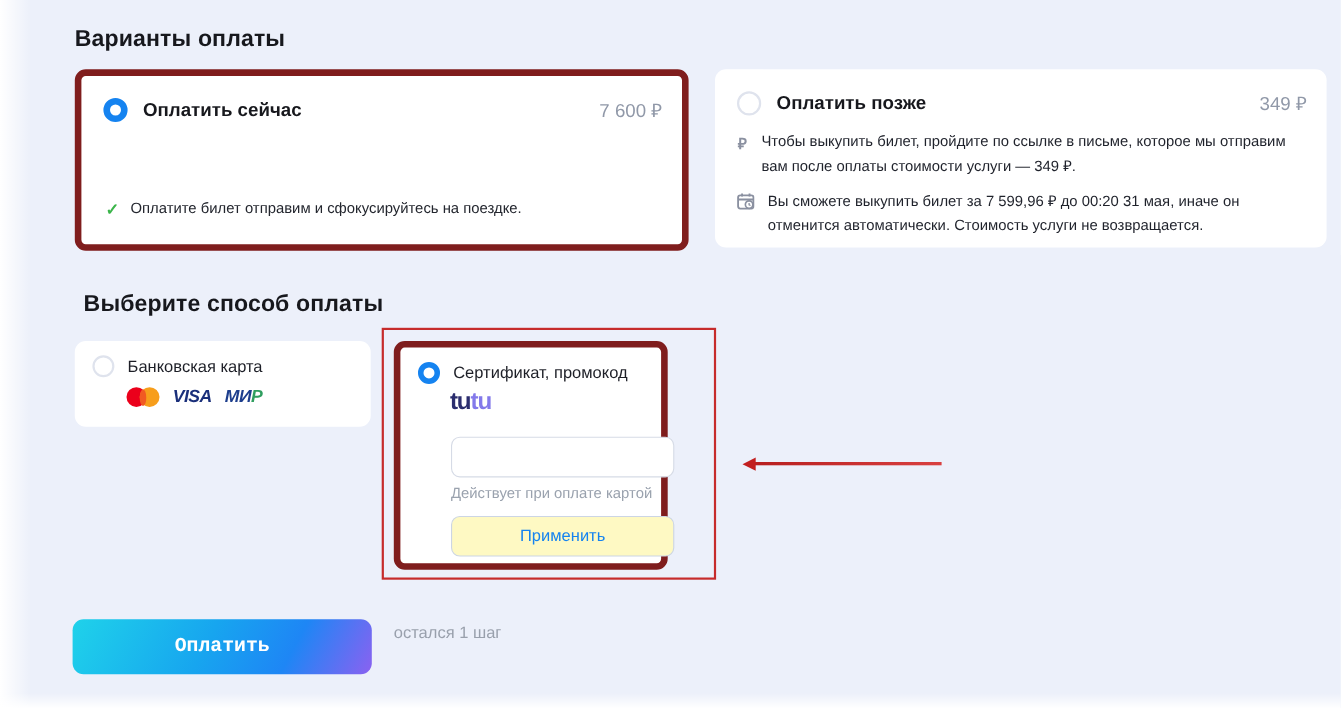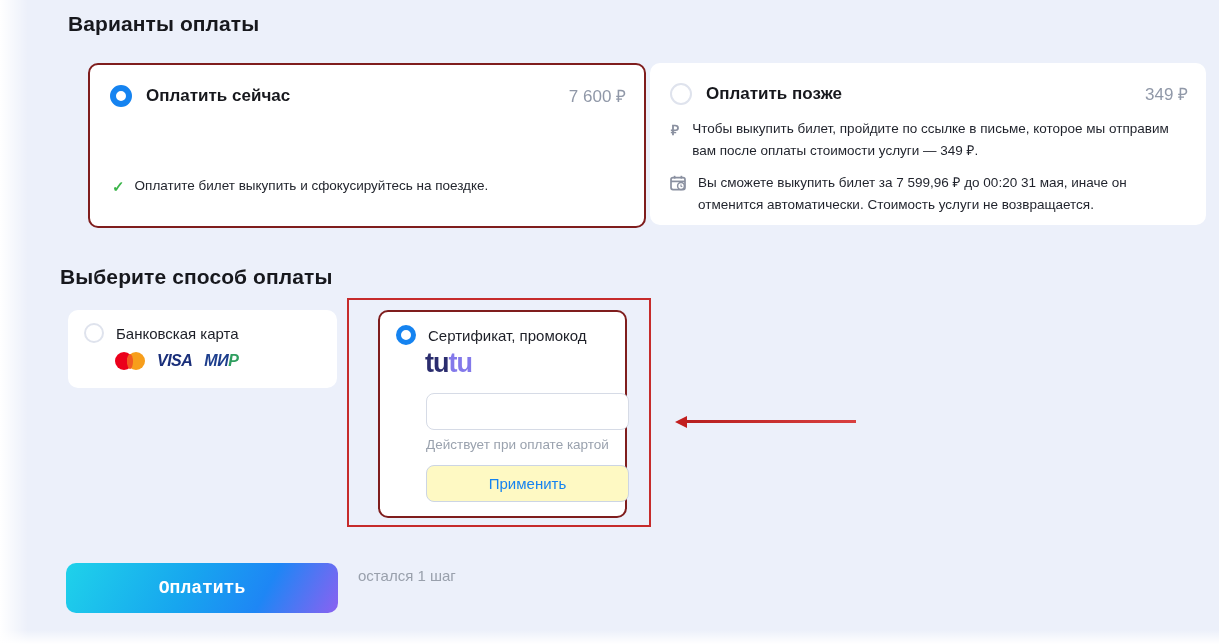--- a/index.html
+++ b/index.html
@@ -17,21 +17,21 @@
   .stage::after{
     content:''; position:absolute; left:0; right:0; bottom:0; height:14px;
     background:linear-gradient(to top,#ffffff,rgba(255,255,255,0));
     pointer-events:none; z-index:50;
   }
   .section-title{
     position:absolute; font-size:21px; font-weight:700; color:#17181d;
     letter-spacing:.1px;
   }
   .card{ position:absolute; background:#ffffff; border-radius:10px; }
-  .card.selected{ border:2px solid #7f1d1d;margin-left:20px; }
+  .card.selected{ border:6px solid #7f1d1d; }
 
   
   #card-pay-now{ left:68px; top:63px; width:558px; height:165px; }
   #card-pay-later{ left:650px; top:63px; width:556px; height:162px; }
 
   .opt-header{ position:absolute; left:20px; right:18px; top:19px;
     display:flex; align-items:center; }
   .opt-label{ font-size:17px; font-weight:700; color:#17181d; margin-left:14px; }
   .opt-price{ margin-left:auto; font-size:17px; color:#9098a8; }
 
@@ -61,21 +61,21 @@
   .logos-row{ position:absolute; left:47px; top:42px; display:flex; align-items:center; gap:12px; }
   .mc-logo{ position:relative; width:30px; height:18px; }
   .mc-c{ position:absolute; top:0; width:18px; height:18px; border-radius:50%; }
   .mc-red{ left:0; background:#eb001b; }
   .mc-org{ left:12px; background:#f79e1b; }
   .mc-mid{ position:absolute; left:12px; top:1.5px; width:6px; height:15px; border-radius:50%; background:#f15a22; }
   .visa-logo{ font-size:16px; font-weight:900; font-style:italic; color:#1a2f7a; letter-spacing:-.5px; }
   .mir-logo{ font-size:16px; font-weight:900; font-style:italic; letter-spacing:-.5px; }
   .mir-1{ color:#1d3e8d; } .mir-2{ color:#2f9e5f; }
 
-  .tutu-logo{ position:absolute; left:45px; top:36px; font-size:27px; font-weight:800;
+  .tutu-logo{ position:absolute; left:45px; top:36px; font-size:22px; font-weight:800;
     letter-spacing:-1px; }
   .tutu-1{ color:#2b2d6e; } .tutu-2{ color:#8379ea; }
 
   .promo-input{ position:absolute; left:46px; top:81px; width:203px; height:37px;
     border:1px solid #d6dbe6; border-radius:8px; background:#fff; font-size:15px;
     padding:0 10px; color:#1d1f27; outline:none; }
   .promo-hint{ position:absolute; left:46px; top:125px; font-size:13.5px; color:#9aa2ae; }
   .apply-btn{ position:absolute; left:46px; top:153px; width:203px; height:37px;
     background:#fef9c3; border:1px solid #ccd5e4; border-radius:8px;
     color:#1583f0; font-size:15px; font-family:inherit; cursor:pointer; }
@@ -100,31 +100,31 @@
   .info-icon{ width:20px; height:20px; border-radius:50%; border:1.5px solid #a7c9ee;
     color:#1583f0; font-size:12px; font-weight:700; display:flex; align-items:center;
     justify-content:center; cursor:pointer; }
   .steps-left{ margin-top:4px; font-size:15px; color:#99a0ac; }
 </style>
 </head>
 <body>
 
 <div class="stage">
 
-  <div class="section-title" style="left:68px; top:12px;text-align:center;">Варианты оплаты</div>
+  <div class="section-title" style="left:68px; top:24px;text-align:center;">Варианты оплаты</div>
 
   <div class="card selected" id="card-pay-now">
     <div class="opt-header">
       <span class="radio on"></span>
       <span class="opt-label">Оплатить сейчас</span>
       <span class="opt-price">7 600 ₽</span>
     </div>
     <div class="benefit-row">
       <span class="check-glyph">✓</span>
-      <span>Оплатите билет выкупить и сфокусируйтесь на поездке.</span>
+      <span>Оплатите билет отправим и сфокусируйтесь на поездке.</span>
     </div>
   </div>
 
   <div class="card" id="card-pay-later">
     <div class="opt-header">
       <span class="radio off"></span>
       <span class="opt-label">Оплатить позже</span>
       <span class="opt-price">349 ₽</span>
     </div>
     <div class="notes-wrap">
@@ -141,21 +141,21 @@
             <line x1="11.4" y1="0.8" x2="11.4" y2="3.6" stroke="#8a90a0" stroke-width="1.7"></line>
             <circle cx="11" cy="11" r="3.4" fill="#ffffff" stroke="#8a90a0" stroke-width="1.5"></circle>
             <polyline points="11,9.6 11,11.2 12.3,11.8" fill="none" stroke="#8a90a0" stroke-width="1.2"></polyline>
           </svg>
         </span>
         <span class="note-text">Вы сможете выкупить билет за 7 599,96 ₽ до 00:20 31 мая, иначе он отменится автоматически. Стоимость услуги не возвращается.</span>
       </div>
     </div>
   </div>
 
-  <div class="section-title" style="left:60px; top:265px;">Выберите способ оплаты</div>
+  <div class="section-title" style="left:76px; top:265px;">Выберите способ оплаты</div>
 
   <div class="card" id="card-bank">
     <div class="method-header">
       <span class="radio sm off"></span>
       <span class="method-label">Банковская карта</span>
     </div>
     <div class="logos-row">
       <span class="mc-logo">
         <span class="mc-c mc-red"></span>
           <span class="mc-c mc-org"></span>

